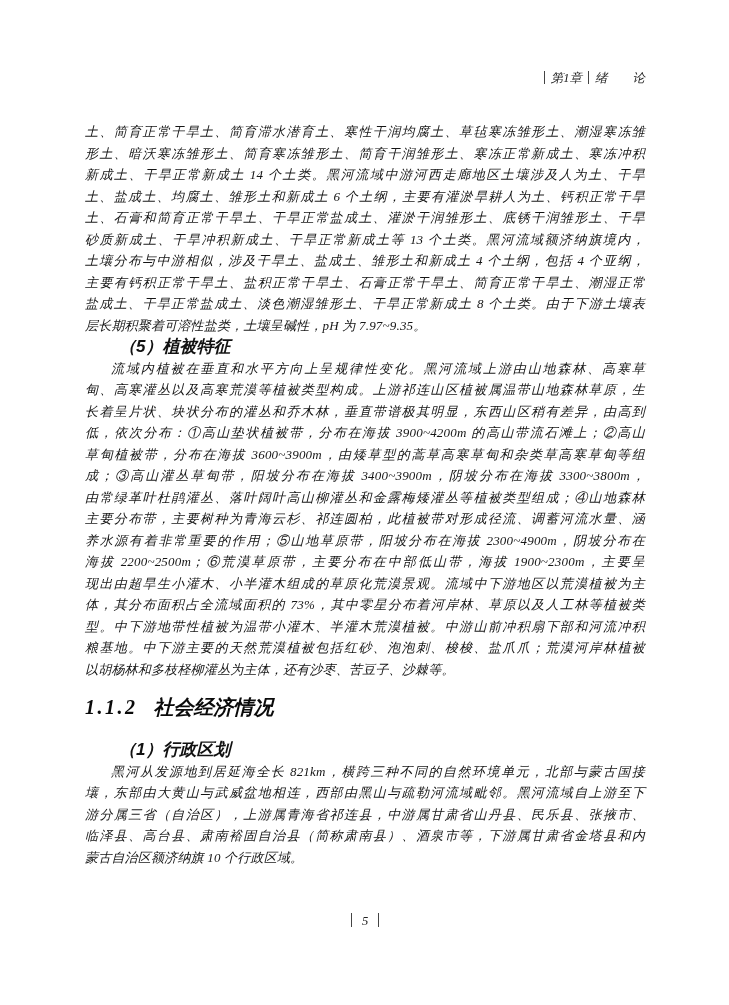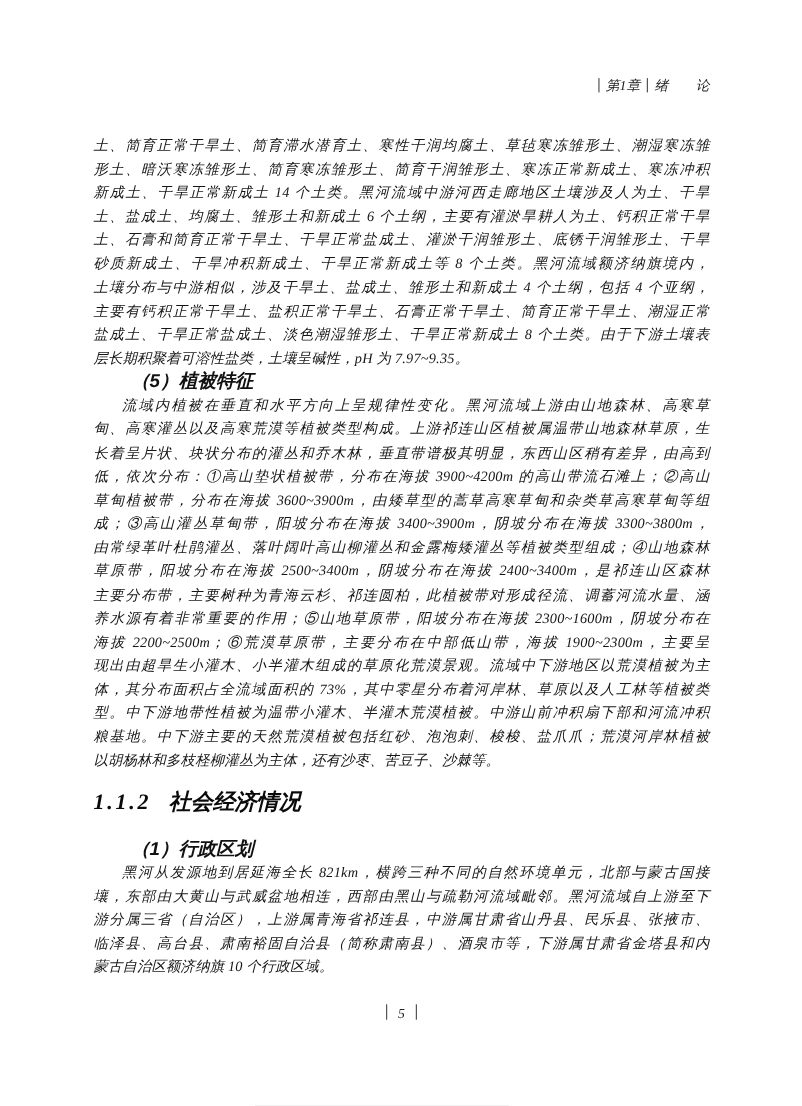--- a/index.html
+++ b/index.html
@@ -100,40 +100,39 @@
   </div>
 
   <div class="text-block">
 
     <div class="para">
         <div class="line">土、简育正常干旱土、简育滞水潜育土、寒性干润均腐土、草毡寒冻雏形土、潮湿寒冻雏</div>
         <div class="line">形土、暗沃寒冻雏形土、简育寒冻雏形土、简育干润雏形土、寒冻正常新成土、寒冻冲积</div>
         <div class="line">新成土、干旱正常新成土 14 个土类。黑河流域中游河西走廊地区土壤涉及人为土、干旱</div>
         <div class="line">土、盐成土、均腐土、雏形土和新成土 6 个土纲，主要有灌淤旱耕人为土、钙积正常干旱</div>
         <div class="line">土、石膏和简育正常干旱土、干旱正常盐成土、灌淤干润雏形土、底锈干润雏形土、干旱</div>
-        <div class="line">砂质新成土、干旱冲积新成土、干旱正常新成土等 8 个土类。黑河流域额济纳旗境内，</div>
+        <div class="line">砂质新成土、干旱冲积新成土、干旱正常新成土等 13 个土类。黑河流域额济纳旗境内，</div>
         <div class="line">土壤分布与中游相似，涉及干旱土、盐成土、雏形土和新成土 4 个土纲，包括 4 个亚纲，</div>
         <div class="line">主要有钙积正常干旱土、盐积正常干旱土、石膏正常干旱土、简育正常干旱土、潮湿正常</div>
         <div class="line">盐成土、干旱正常盐成土、淡色潮湿雏形土、干旱正常新成土 8 个土类。由于下游土壤表</div>
         <div class="line">层长期积聚着可溶性盐类，土壤呈碱性，pH 为 7.97~9.35。</div>
       </div>
 
     <div class="subheading">（5）植被特征</div>
 
     <div class="para indent">
         <div class="line">流域内植被在垂直和水平方向上呈规律性变化。黑河流域上游由山地森林、高寒草</div>
         <div class="line">甸、高寒灌丛以及高寒荒漠等植被类型构成。上游祁连山区植被属温带山地森林草原，生</div>
         <div class="line">长着呈片状、块状分布的灌丛和乔木林，垂直带谱极其明显，东西山区稍有差异，由高到</div>
         <div class="line">低，依次分布：①高山垫状植被带，分布在海拔 3900~4200m 的高山带流石滩上；②高山</div>
         <div class="line">草甸植被带，分布在海拔 3600~3900m，由矮草型的蒿草高寒草甸和杂类草高寒草甸等组</div>
         <div class="line">成；③高山灌丛草甸带，阳坡分布在海拔 3400~3900m，阴坡分布在海拔 3300~3800m，</div>
         <div class="line">由常绿革叶杜鹃灌丛、落叶阔叶高山柳灌丛和金露梅矮灌丛等植被类型组成；④山地森林</div>
-        <div class="line">草原带，阳坡分布在海拔 2500~3400m，阴坡分布在海拔 2400~3400m，是祁连山区森林</div>
         <div class="line">主要分布带，主要树种为青海云杉、祁连圆柏，此植被带对形成径流、调蓄河流水量、涵</div>
-        <div class="line">养水源有着非常重要的作用；⑤山地草原带，阳坡分布在海拔 2300~1600m，阴坡分布在</div>
+        <div class="line">养水源有着非常重要的作用；⑤山地草原带，阳坡分布在海拔 2300~4900m，阴坡分布在</div>
         <div class="line">海拔 2200~2500m；⑥荒漠草原带，主要分布在中部低山带，海拔 1900~2300m，主要呈</div>
         <div class="line">现出由超旱生小灌木、小半灌木组成的草原化荒漠景观。流域中下游地区以荒漠植被为主</div>
         <div class="line">体，其分布面积占全流域面积的 73%，其中零星分布着河岸林、草原以及人工林等植被类</div>
         <div class="line">型。中下游地带性植被为温带小灌木、半灌木荒漠植被。中游山前冲积扇下部和河流冲积</div>
         <div class="line">粮基地。中下游主要的天然荒漠植被包括红砂、泡泡刺、梭梭、盐爪爪；荒漠河岸林植被</div>
         <div class="line">以胡杨林和多枝柽柳灌丛为主体，还有沙枣、苦豆子、沙棘等。</div>
       </div>
 
     <div class="section-heading">
       <span class="num">1.1.2</span><span class="lbl">社会经济情况</span>

